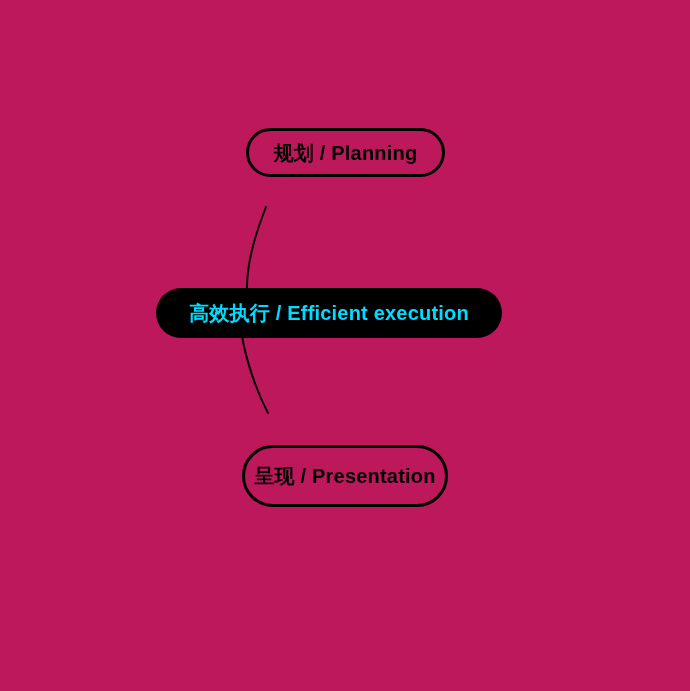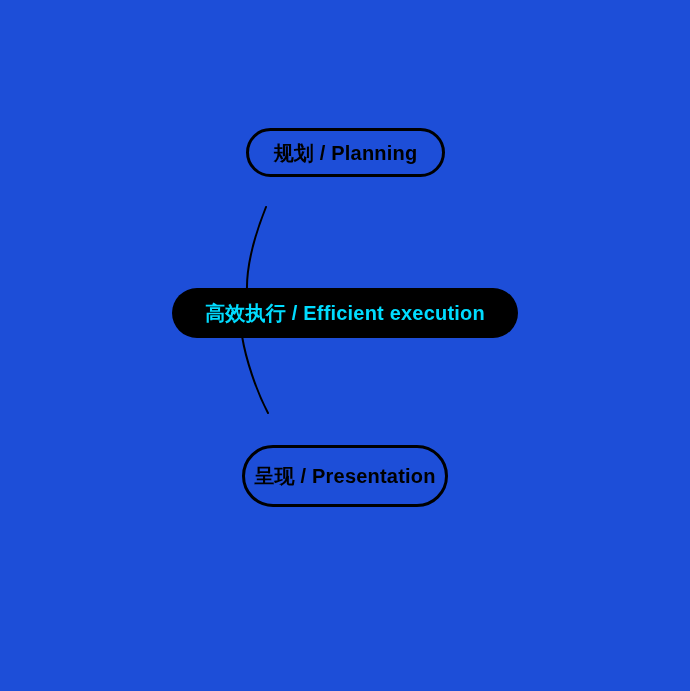--- a/index.html
+++ b/index.html
@@ -9,21 +9,21 @@
   body {
     width: 690px;
     height: 691px;
     font-family: "Liberation Sans", sans-serif;
     overflow: hidden;
   }
   #canvas {
     position: relative;
     width: 690px;
     height: 691px;
-    background: #1d4ed8;
+    background: #be185d;
   }
   #connector-layer {
     position: absolute;
     left: 0;
     top: 0;
     width: 690px;
     height: 691px;
   }
   .node {
     position: absolute;
@@ -47,21 +47,21 @@
     color: #00dcff;
   }
   #node-planning {
     left: 246px;
     top: 128px;
     width: 199px;
     height: 49px;
     font-size: 20px;
   }
   #node-efficient-execution {
-    left: 172px;
+    left: 156px;
     top: 288px;
     width: 346px;
     height: 50px;
     font-size: 20px;
     z-index: 3;
   }
   #node-presentation {
     left: 242px;
     top: 445px;
     width: 206px;

